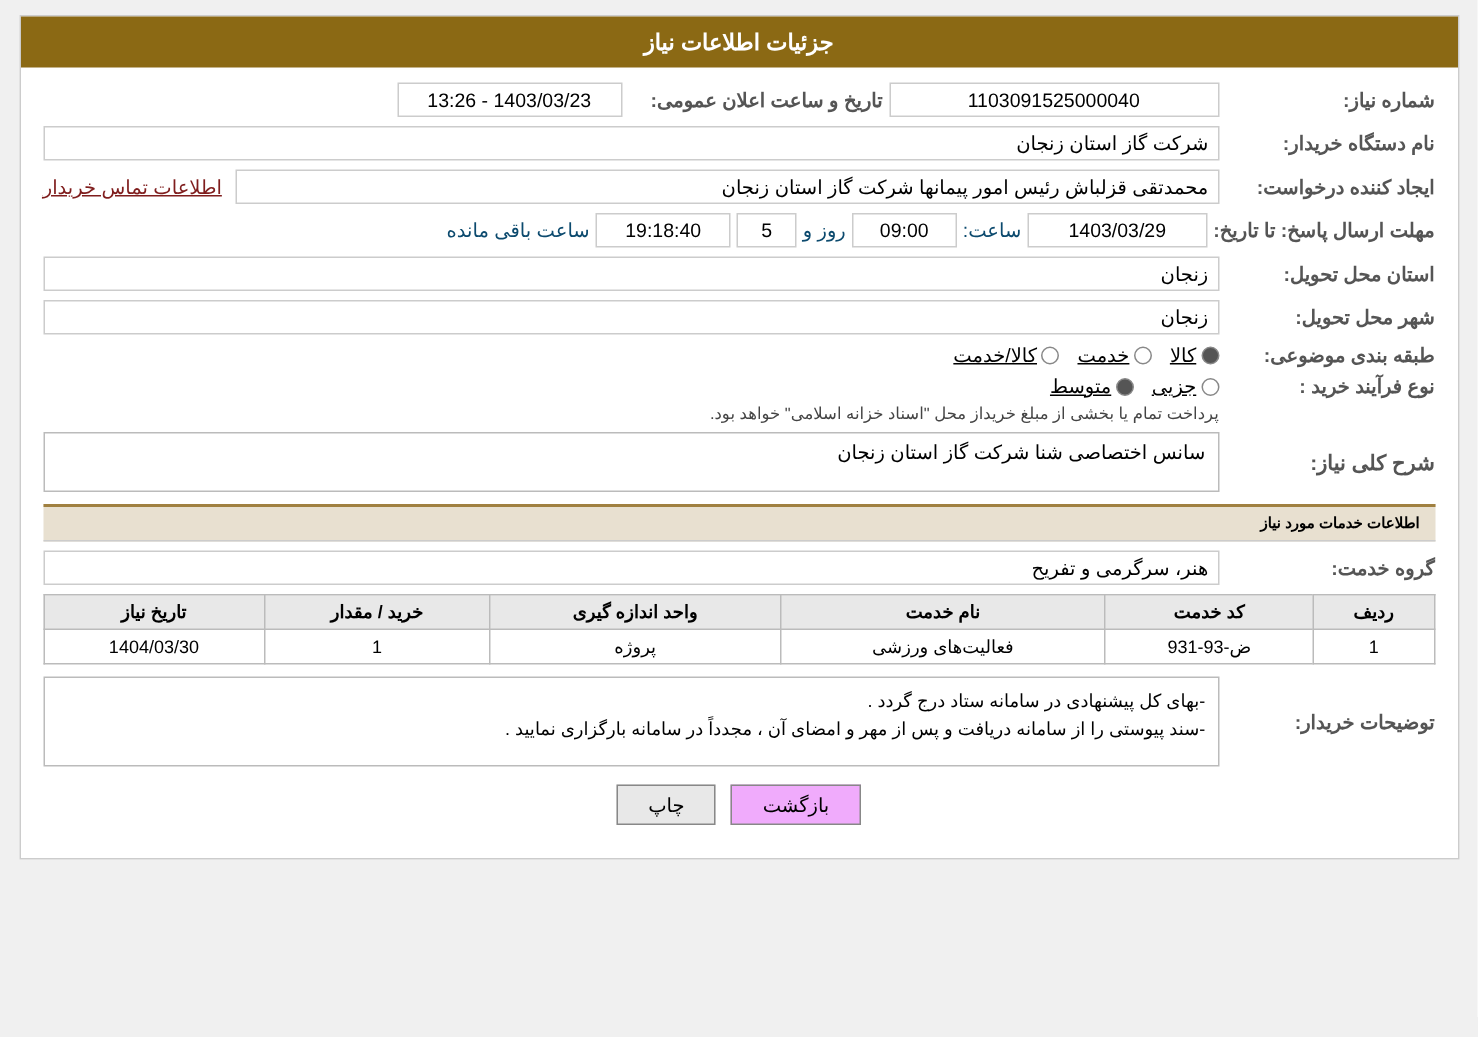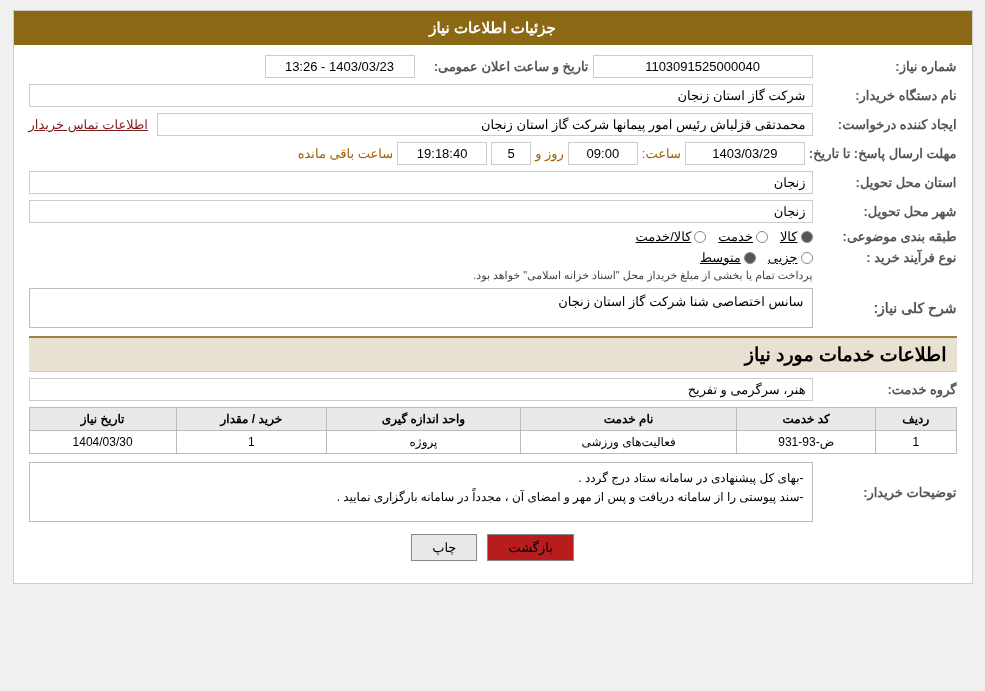--- a/index.html
+++ b/index.html
@@ -56,30 +56,30 @@
       width: 180px;
       text-align: right;
     }
     .link-text {
       color: #7f1d1d;
       text-decoration: underline;
       cursor: pointer;
       margin-right: 5px;
     }
     .label-sm {
-      color: #a16207;
+      color: #0c4a6e;
       white-space: nowrap;
     }
     .section-title {
       background: #e8e0d0;
       border-top: 2px solid #a08040;
       border-bottom: 1px solid #ccc;
       padding: 5px 10px;
       font-weight: bold;
-      font-size: 19px;
+      font-size: 10px;
       margin: 8px 0 6px 0;
       text-align: right;
     }
     .radio-group {
       display: flex;
       align-items: center;
       gap: 12px;
     }
     .radio-item {
       display: flex;
@@ -147,21 +147,21 @@
       padding: 5px 20px;
       border: 1px solid #888;
       cursor: pointer;
       font-size: 13px;
       background: #f0f0f0;
     }
     .btn-print {
       background: #e8e8e8;
     }
     .btn-back {
-      background: #b91c1c;
+      background: #f0abfc;
     }
   </style>
 </head>
 <body>
 
 <div class="page-container">
 
   <div class="page-header">
     <span>جزئیات اطلاعات نیاز</span>
   </div>

